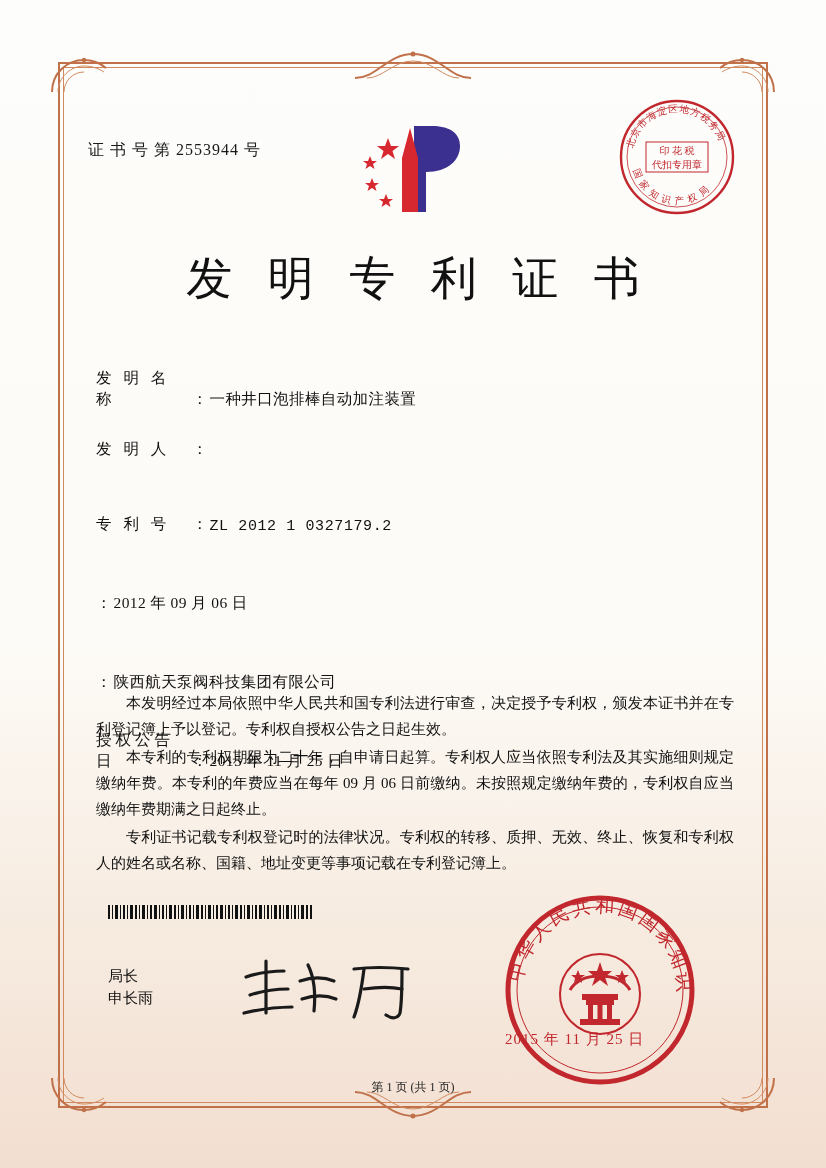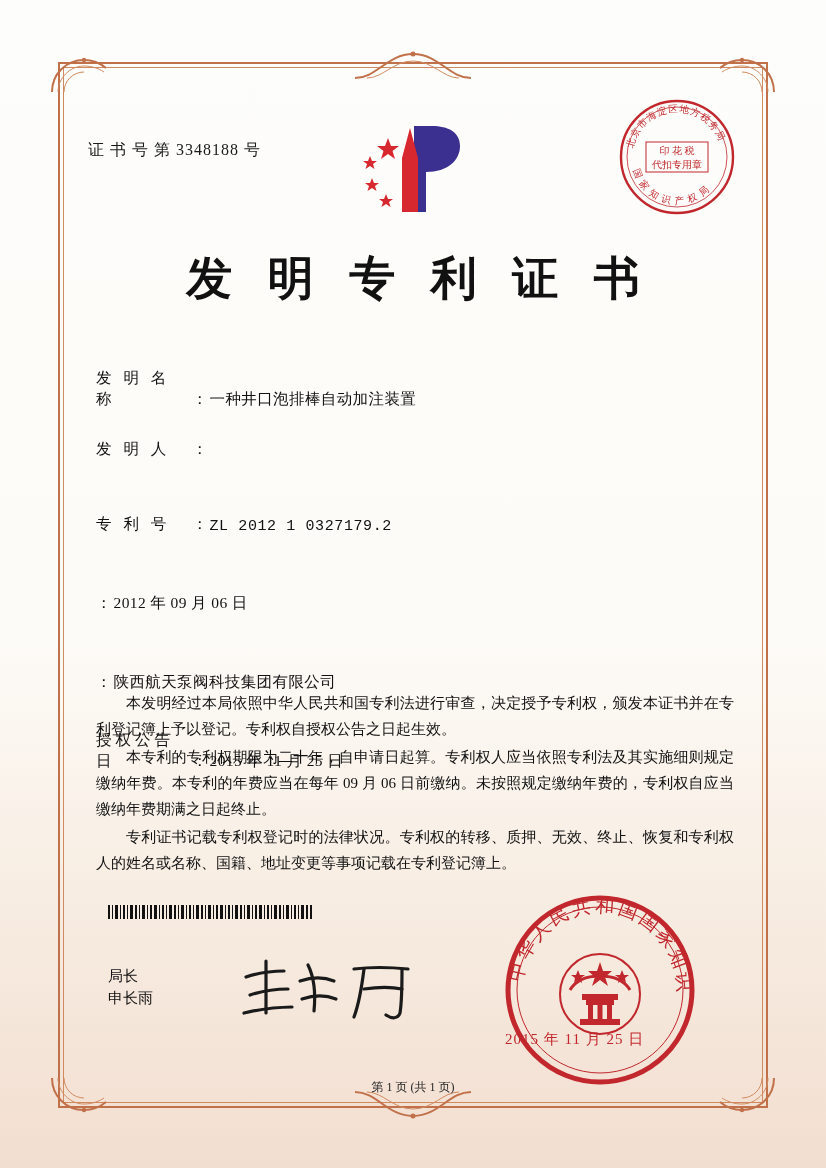--- a/index.html
+++ b/index.html
@@ -87,21 +87,21 @@
     height: 95px;
   }
 
   .title {
     position: absolute;
     left: 0;
     right: 0;
     top: 248px;
     text-align: center;
     font-size: 46px;
-    font-weight: bold;
+    font-weight: normal;
     letter-spacing: 12px;
     color: #111;
     text-indent: 12px;
     font-family: "Liberation Serif", "DejaVu Serif", serif;
   }
 
   .fields {
     position: absolute;
     left: 96px;
     top: 360px;
@@ -241,21 +241,21 @@
     </svg>
   </div>
   <div class="bottom-orn">
     <svg width="120" height="34" viewBox="0 0 120 34">
       <path d="M2 30 C24 30 34 6 60 6 C86 6 96 30 118 30" fill="none" stroke="#c1714a" stroke-width="2"></path>
       <path d="M14 30 C30 30 40 13 60 13 C80 13 90 30 106 30" fill="none" stroke="#d08a60" stroke-width="1"></path>
       <circle cx="60" cy="6" r="2.5" fill="#c1714a"></circle>
     </svg>
   </div>
 
-  <div class="cert-no">证 书 号 第 3348188 号</div>
+  <div class="cert-no">证 书 号 第 2553944 号</div>
 
   <div class="emblem">
     <svg width="130" height="95" viewBox="0 0 130 95">
 
       <path d="M66 6 L66 92 L78 92 L78 52 C100 52 112 40 112 26 C112 12 100 6 84 6 Z" fill="#3b2f8f"></path>
 
       <path d="M62 8 L70 38 L70 92 L54 92 L54 38 Z" fill="#d7282f"></path>
 
       <g fill="#d7282f">
         <polygon points="40,18 43,26 51,26 44.5,31 47,39 40,34 33,39 35.5,31 29,26 37,26"></polygon>

